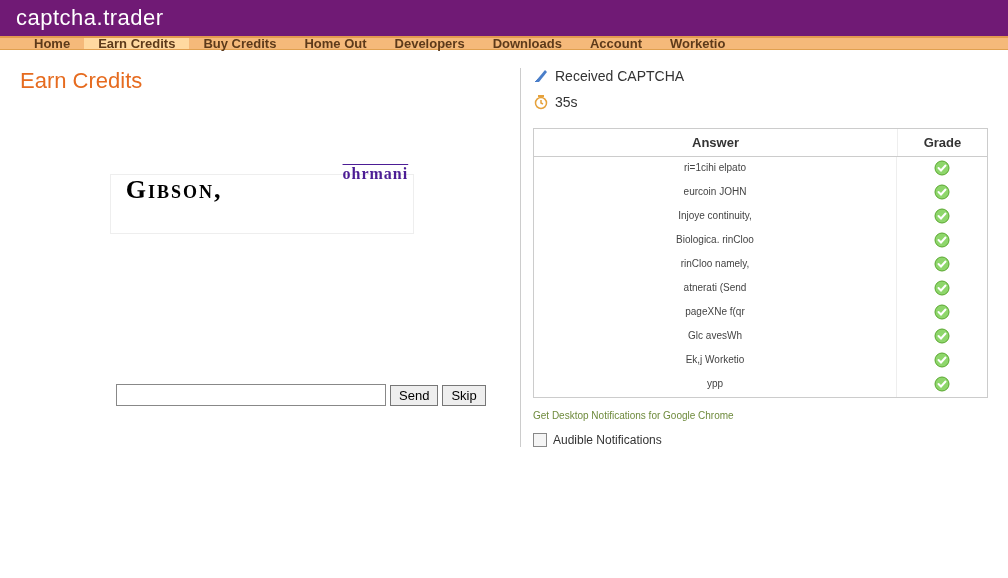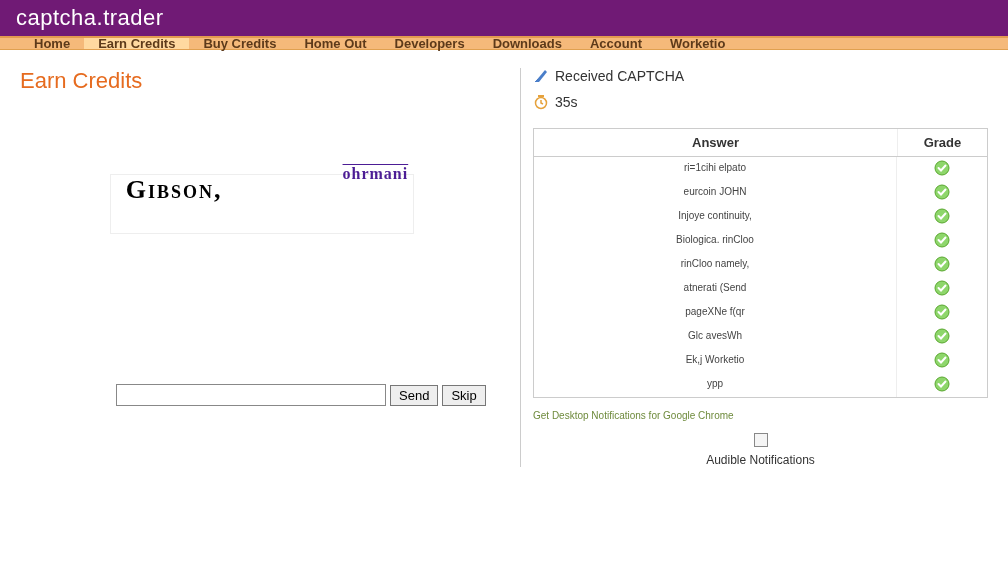--- a/index.html
+++ b/index.html
@@ -24,21 +24,21 @@
   .clock-icon { width: 16px; height: 16px; }
   .history-table { width: 100%; border: 1px solid #ccc; margin-top: 18px; border-collapse: collapse;}
   .history-head { display: flex; border-bottom: 1px solid #ccc; font-weight: bold; }
   .history-head .col-answer { flex: 1; text-align: center; padding: 6px; }
   .history-head .col-grade { width: 90px; text-align: center; padding: 6px; border-left:1px solid #eee;}
   .history-row { display: flex; font-size: 10px; }
   .history-row .col-answer { flex: 1; text-align: center; padding: 5px; color:#444; border-right:1px solid #eee;}
   .history-row .col-grade { width: 90px; text-align: center; padding: 3px; }
   .check-icon { width: 16px; height: 16px; display:inline-block;}
   .link-text { color: #6f8b3d; font-size: 10px; margin-top: 12px; display: block; cursor: pointer; }
-  .audible-row { margin-top: 12px; font-size: 12px; display: flex; align-items: center; gap: 6px; flex-direction: column; }
+  .audible-row { margin-top: 12px; font-size: 12px; display: flex; align-items: center; gap: 6px; }
   .checkbox { width: 14px; height: 14px; border: 1px solid #888; background: #f5f5f5; }
 </style>
 </head>
 <body>
 
 <div class="header">
   <span class="logo">captcha.trader</span>
 </div>
 
 <div class="navbar" id="navbar">

